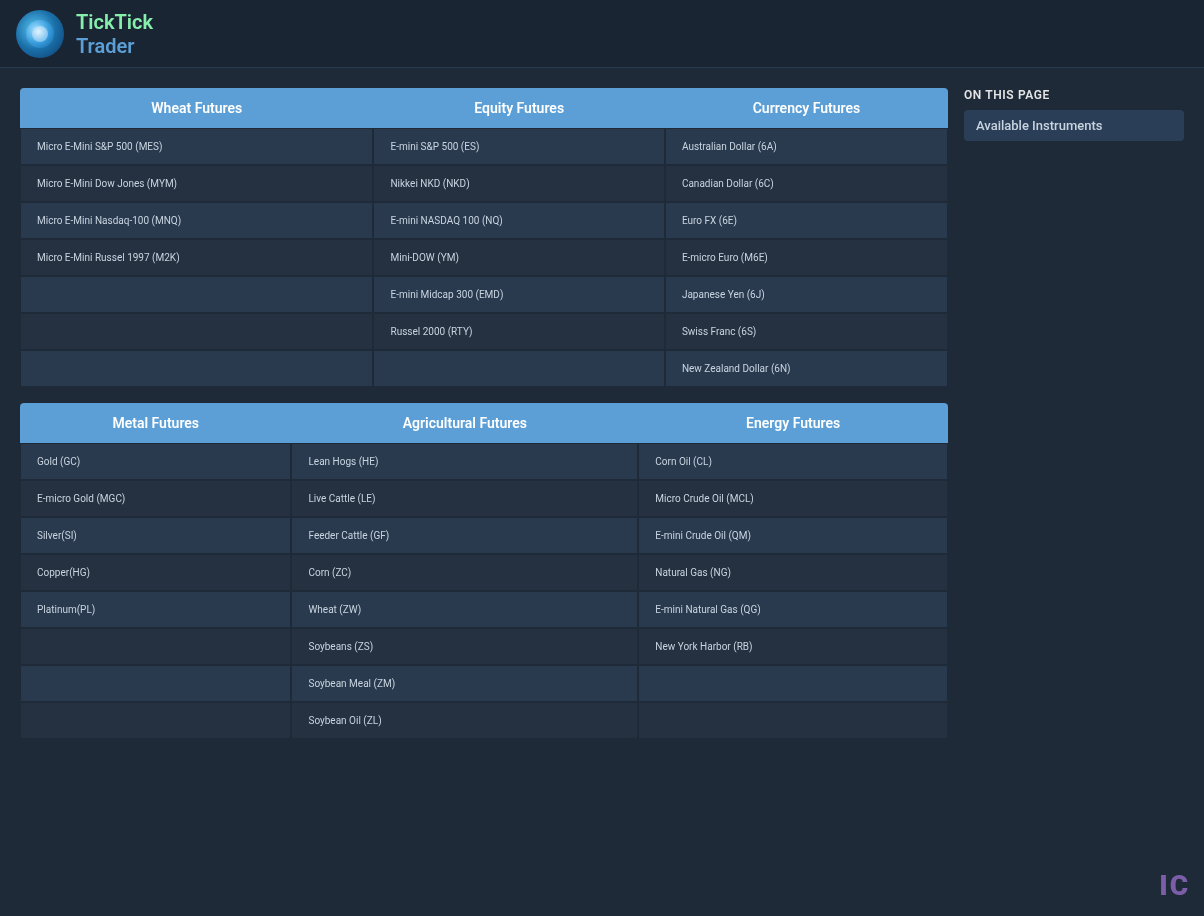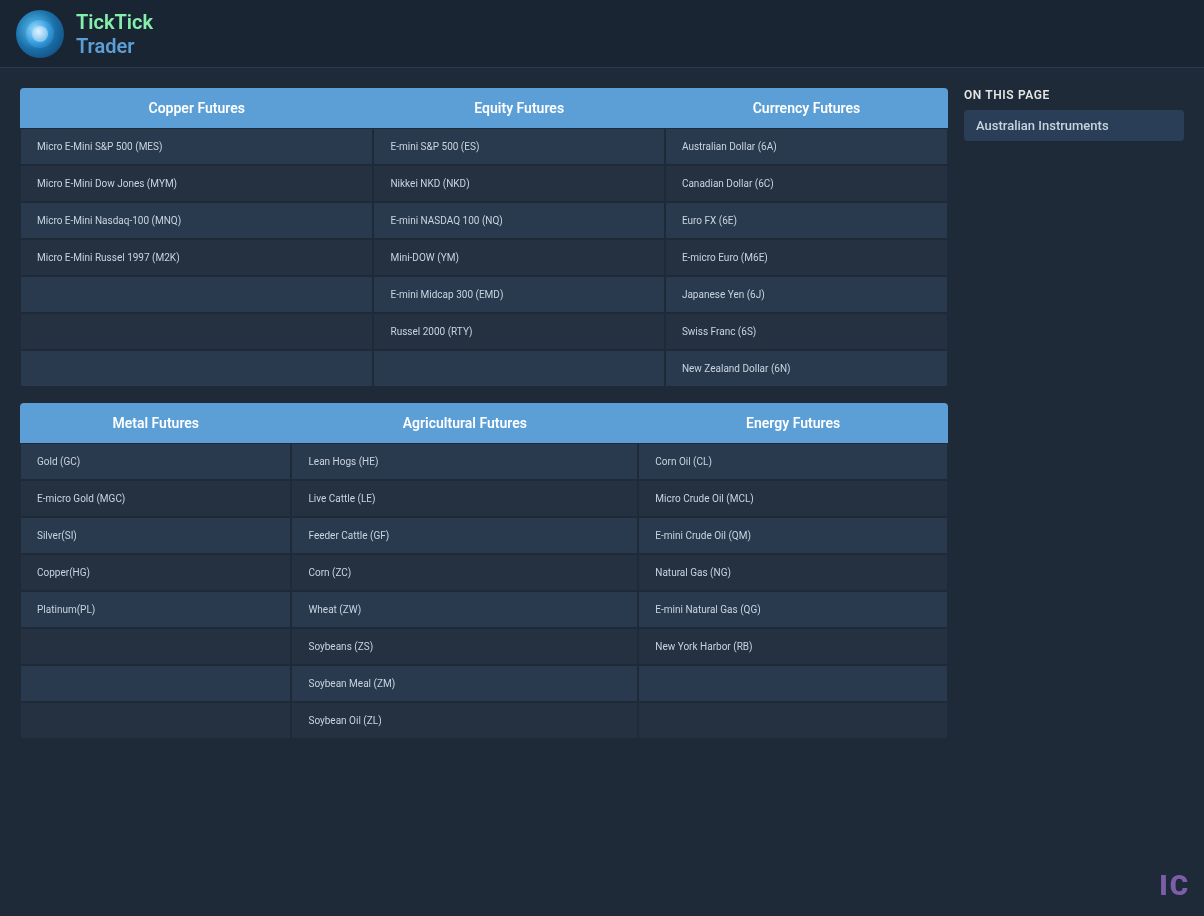--- a/index.html
+++ b/index.html
@@ -177,21 +177,21 @@
   </div>
 </header>
 
 <div class="page-layout">
 
   <div class="main-content">
 
     <table class="instruments-table">
       <thead>
         <tr>
-          <th>Copper Futures</th>
+          <th>Wheat Futures</th>
           <th>Equity Futures</th>
           <th>Currency Futures</th>
         </tr>
       </thead>
       <tbody id="table1-body">
       <tr>
             <td>Micro E-Mini S&amp;P 500 (MES)</td>
             <td>E-mini S&amp;P 500 (ES)</td>
             <td>Australian Dollar (6A)</td>
           </tr>
@@ -277,21 +277,21 @@
             <td>Soybean Oil (ZL)</td>
             <td></td>
           </tr>
         </tbody>
     </table>
 
   </div>
 
   <aside class="sidebar">
     <div class="sidebar-section-title">ON THIS PAGE</div>
-    <a class="sidebar-link">Australian Instruments</a>
+    <a class="sidebar-link">Available Instruments</a>
   </aside>
 
 </div>
 
 <div class="bottom-logo">
   <div class="bottom-logo-icon">
     <span class="logo-l">I</span>
     <span class="logo-c">C</span>
   </div>
 </div>

